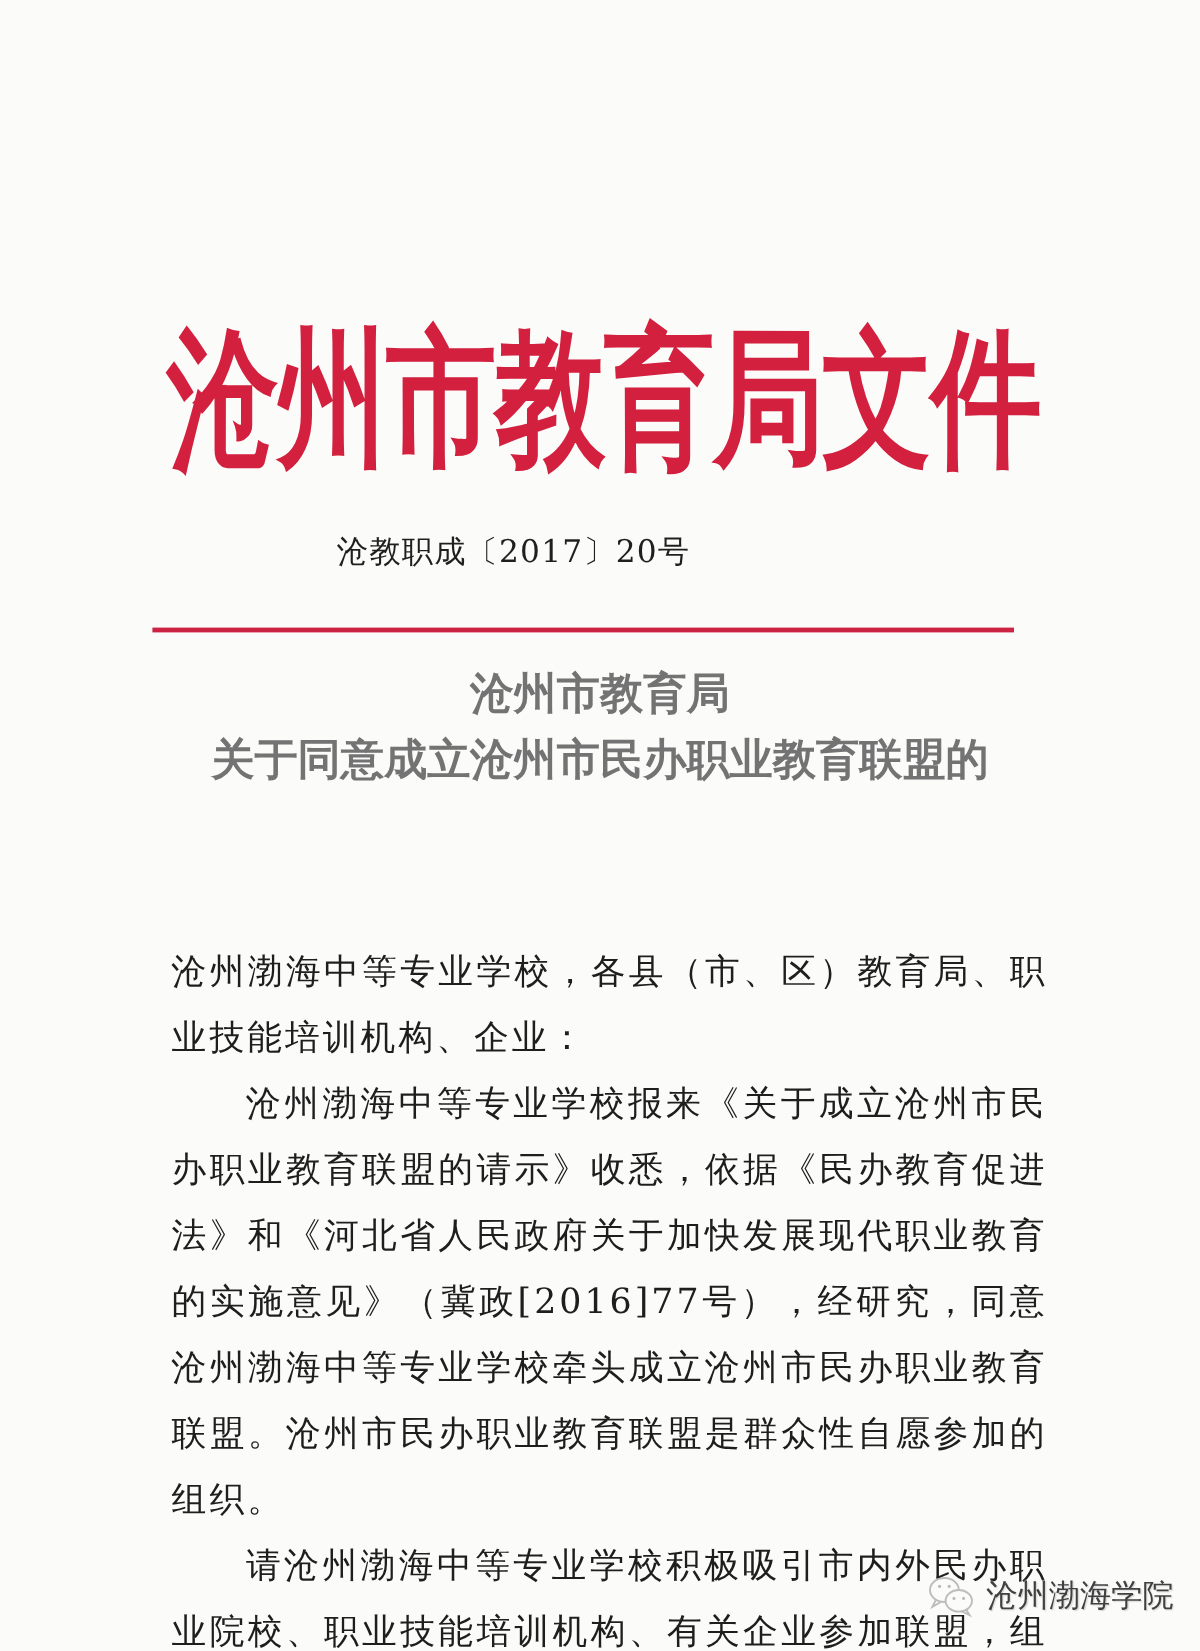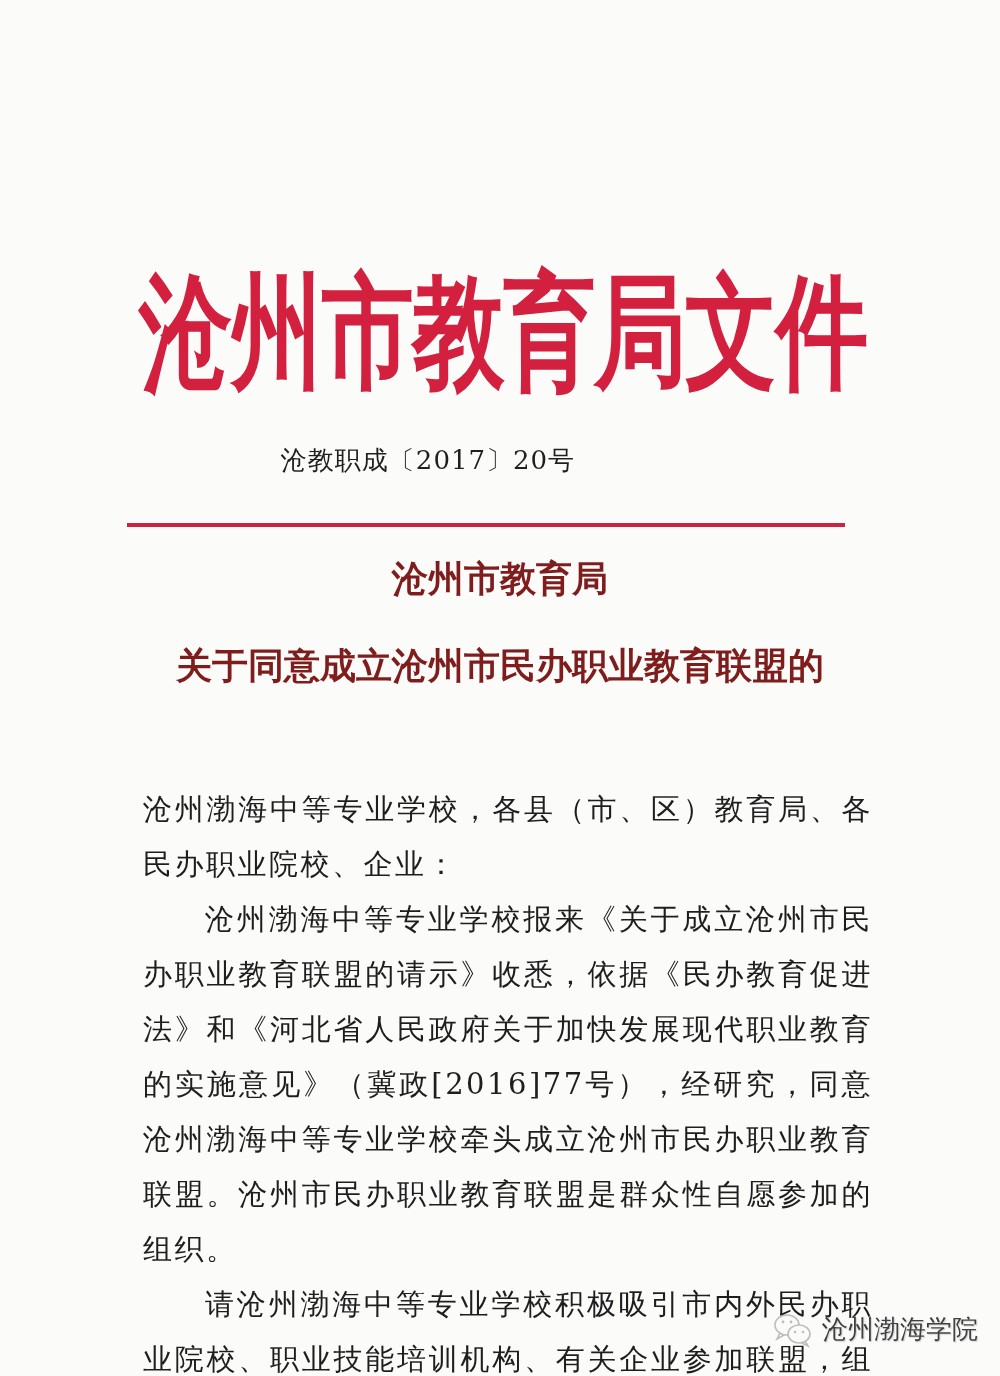--- a/index.html
+++ b/index.html
@@ -62,25 +62,25 @@
       background: #cd2342;
     }
     .heading {
       position: absolute;
       left: 0;
       width: 1000px;
       text-align: center;
       font-weight: bold;
       font-size: 36px;
       line-height: 50px;
-      color: #7f1d1d;
+      color: #737373;
       font-family: "DejaVu Serif", "Liberation Serif", serif;
     }
     .heading.h1 { top: 553px; }
-    .heading.h2 { top: 608px; margin-top: 32px; }
+    .heading.h2 { top: 608px; }
     .heading.h3 { top: 665px; word-spacing: 0; }
     .heading.h3 span { display: inline-block; margin: 0 58px; }
     .body-text {
       position: absolute;
       left: 143px;
       top: 782px;
       width: 730px;
       font-size: 29px;
       line-height: 55px;
       color: #1e1e1e;
@@ -129,21 +129,21 @@
   </div>
 
   <div class="doc-number">沧教职成〔2017〕20号</div>
 
   <div class="red-rule"></div>
 
   <div class="heading h1">沧州市教育局</div>
   <div class="heading h2">关于同意成立沧州市民办职业教育联盟的</div>
 
   <div class="body-text">
-    <p>沧州渤海中等专业学校，各县（市、区）教育局、各民办职业院校、企业：</p>
+    <p>沧州渤海中等专业学校，各县（市、区）教育局、职业技能培训机构、企业：</p>
     <p class="indent">沧州渤海中等专业学校报来《关于成立沧州市民办职业教育联盟的请示》收悉，依据《民办教育促进法》和《河北省人民政府关于加快发展现代职业教育的实施意见》（冀政[2016]77号），经研究，同意沧州渤海中等专业学校牵头成立沧州市民办职业教育联盟。沧州市民办职业教育联盟是群众性自愿参加的组织。</p>
     <p class="indent">请沧州渤海中等专业学校积极吸引市内外民办职业院校、职业技能培训机构、有关企业参加联盟，组织联盟成员成立管理机</p>
   </div>
 
   <div class="watermark">
     <span class="wechat-icon">
       <svg width="42" height="36" viewBox="0 0 42 36">
         <ellipse cx="15" cy="13" rx="12" ry="10" fill="none" stroke="#bdbdbd" stroke-width="1.6"></ellipse>
         <path d="M8 21 L5 27 L12 23" fill="none" stroke="#bdbdbd" stroke-width="1.6"></path>
         <circle cx="11" cy="10" r="1.4" fill="#bdbdbd"></circle>

